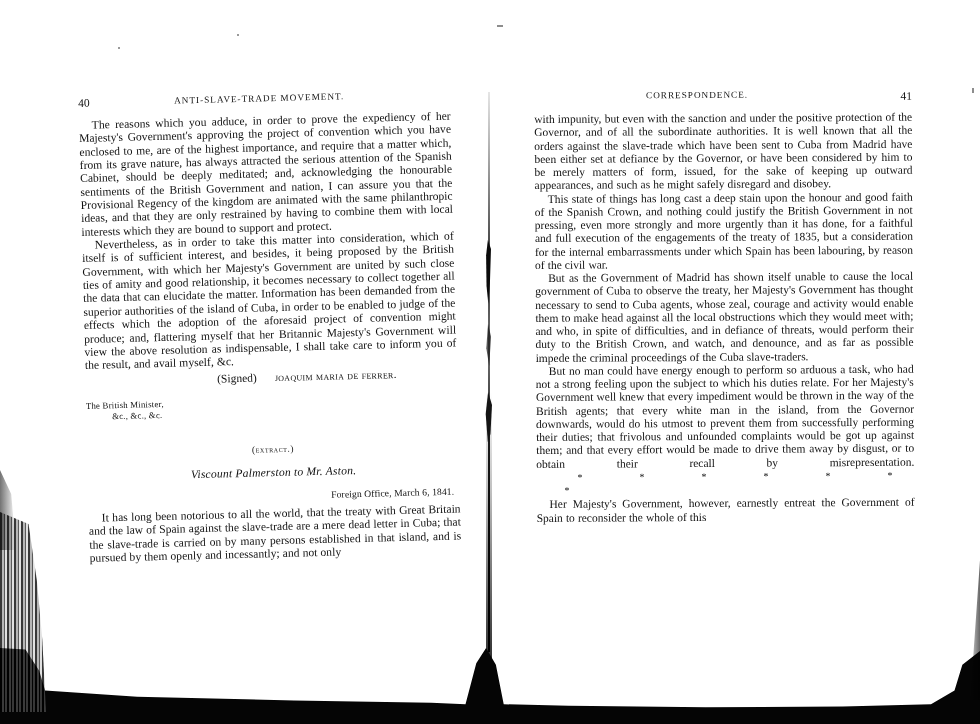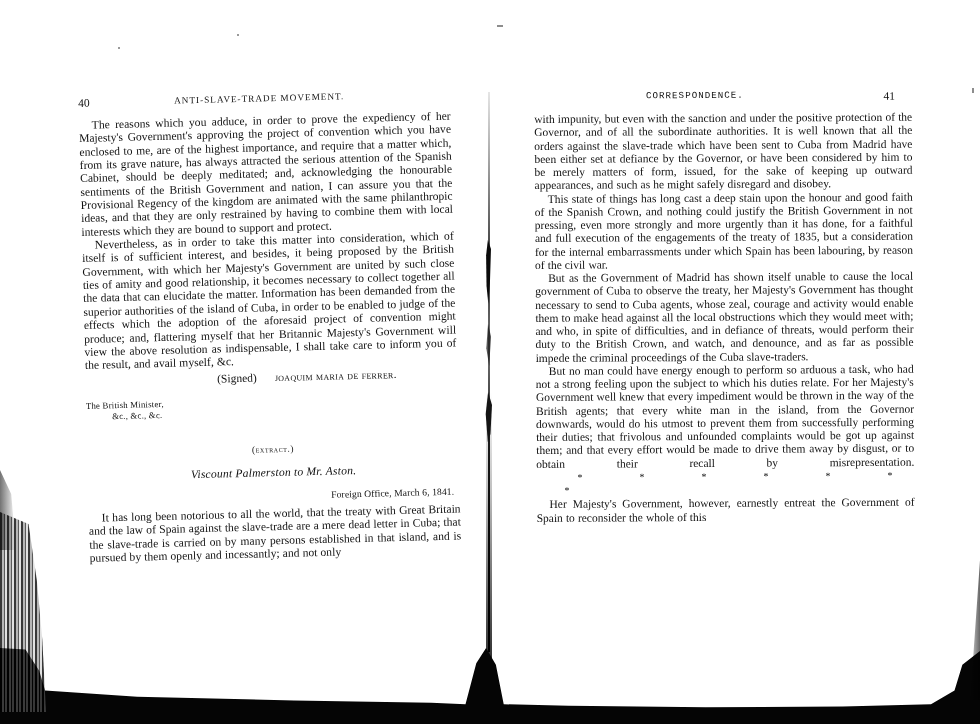--- a/index.html
+++ b/index.html
@@ -62,22 +62,22 @@
     letter-spacing: 1.0px;
   }
   .rh-folio {
     position: absolute;
     font-size: 11.5px;
     letter-spacing: 0;
     font-variant: normal;
   }
   #page-left .rh-folio { left: 0; top: 1px; }
   #page-left .rh-title { left: 96px; top: 2px; }
-  #page-right .rh-title { left: 112px; top: 1px; font-family: Liberation Mono, monospace; }
-  #page-right .rh-folio { right: 17px; top: 2px; }
+  #page-right .rh-title { left: 112px; top: 1px; }
+  #page-right .rh-folio { right: 0; top: 2px; }
 
   
   .para {
     text-align: justify;
     text-align-last: left;
     font-size: 11.6px;
     line-height: 13.35px;
     margin: 0;
     text-indent: 13px;
     word-spacing: 0.2px;

